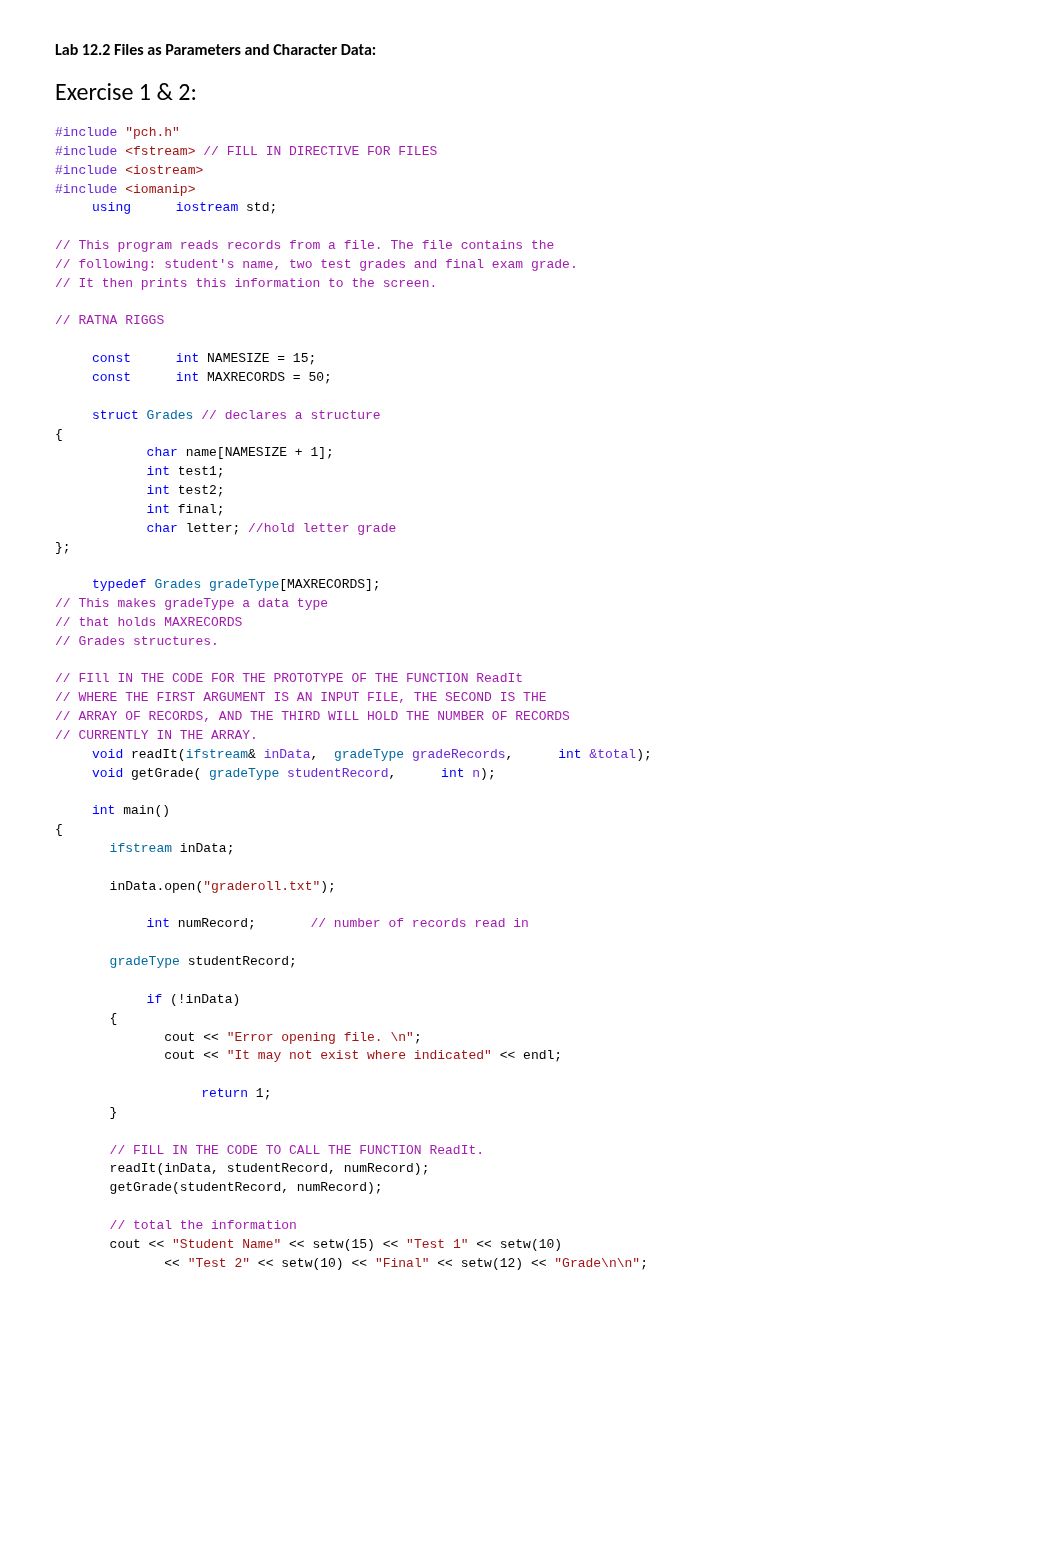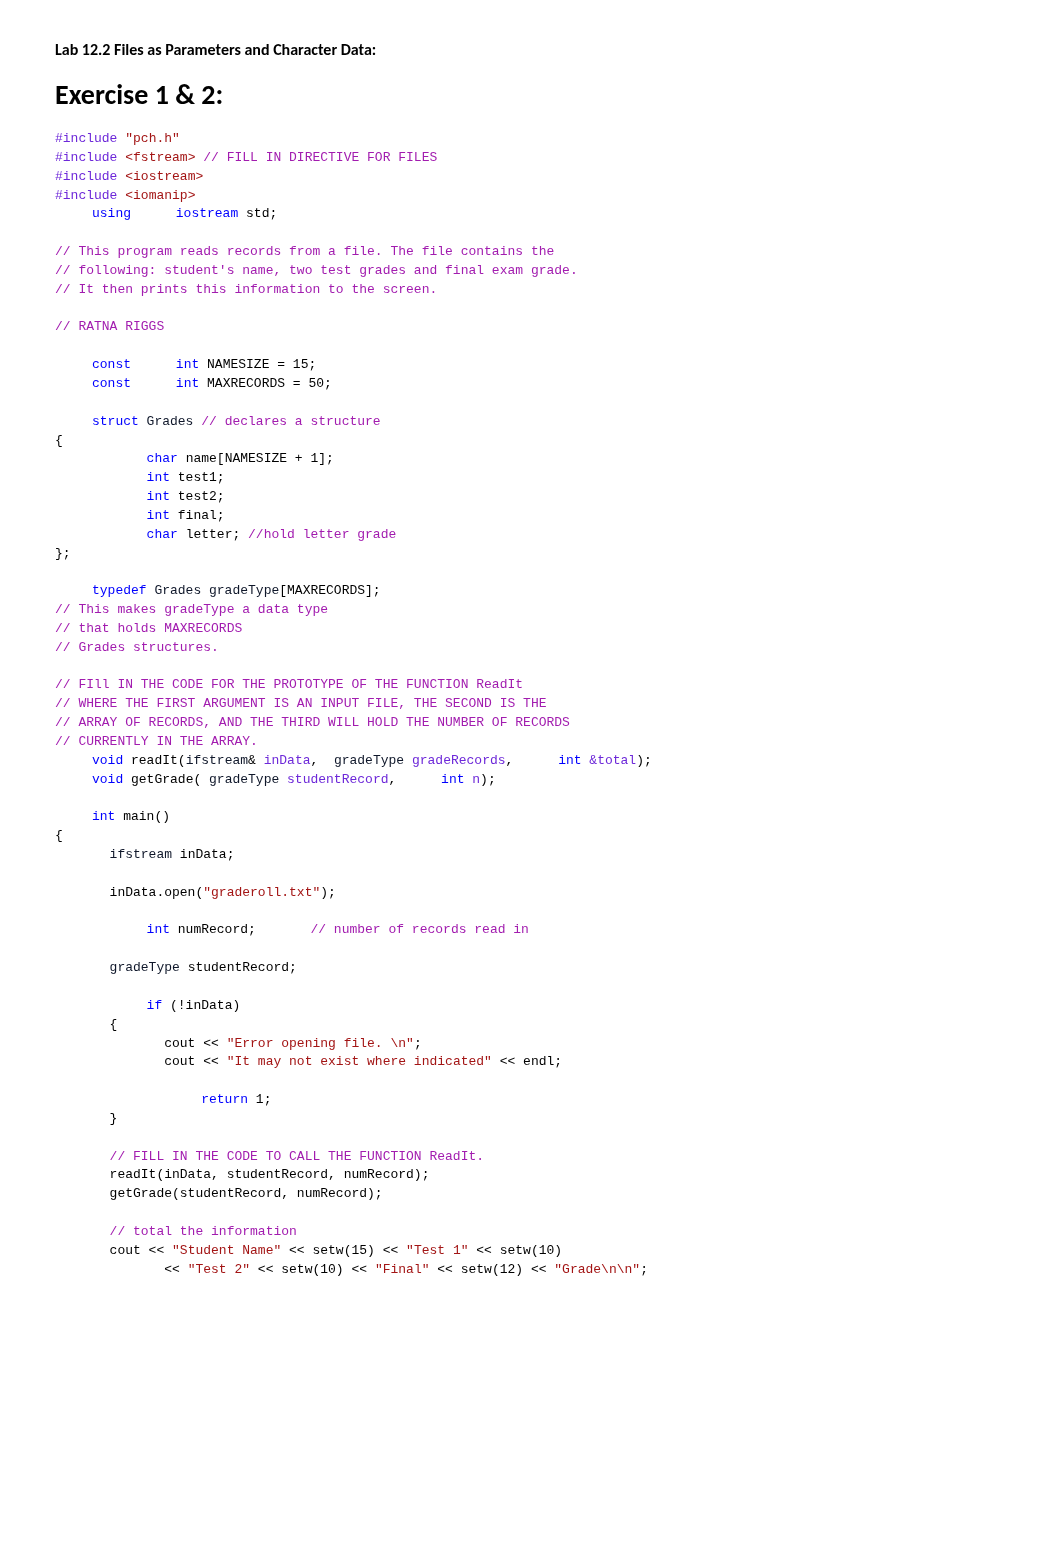--- a/index.html
+++ b/index.html
@@ -10,36 +10,36 @@
     color: #000;
     width: 1062px;
     box-sizing: border-box;
   }
   h1.main-title {
     font-size: 16px;
     font-weight: bold;
     margin: 0 0 18px 0;
   }
   h2.sub-title {
-    font-size: 28px;
-    font-weight: bold;
+    font-size: 24px;
+    font-weight: normal;
     margin: 0 0 18px 0;
   }
   pre.code {
     font-family: Consolas, "Courier New", monospace;
     font-size: 13px;
     line-height: 1.45;
     margin: 0;
     white-space: pre;
   }
   .c-gray   { color: #6d28d9; } 
   .c-red    { color: #a31515; } 
   .c-blue   { color: #0000ff; margin-left: 37px; } 
   .c-green  { color: #a21caf; } 
-  .c-type   { color: #0f172a; } 
+  .c-type   { color: #0369a1; } 
   .c-black  { color: #000000; }
 </style>
 </head>
 <body>
 
 <h1 class="main-title">Lab 12.2 Files as Parameters and Character Data:</h1>
 <h2 class="sub-title">Exercise 1 &amp; 2:</h2>
 
 <pre class="code"><span class="c-gray">#include</span><span class="c-red"> "pch.h"</span>
 <span class="c-gray">#include</span><span class="c-red"> &lt;fstream&gt;</span><span class="c-green"> // FILL IN DIRECTIVE FOR FILES</span>

